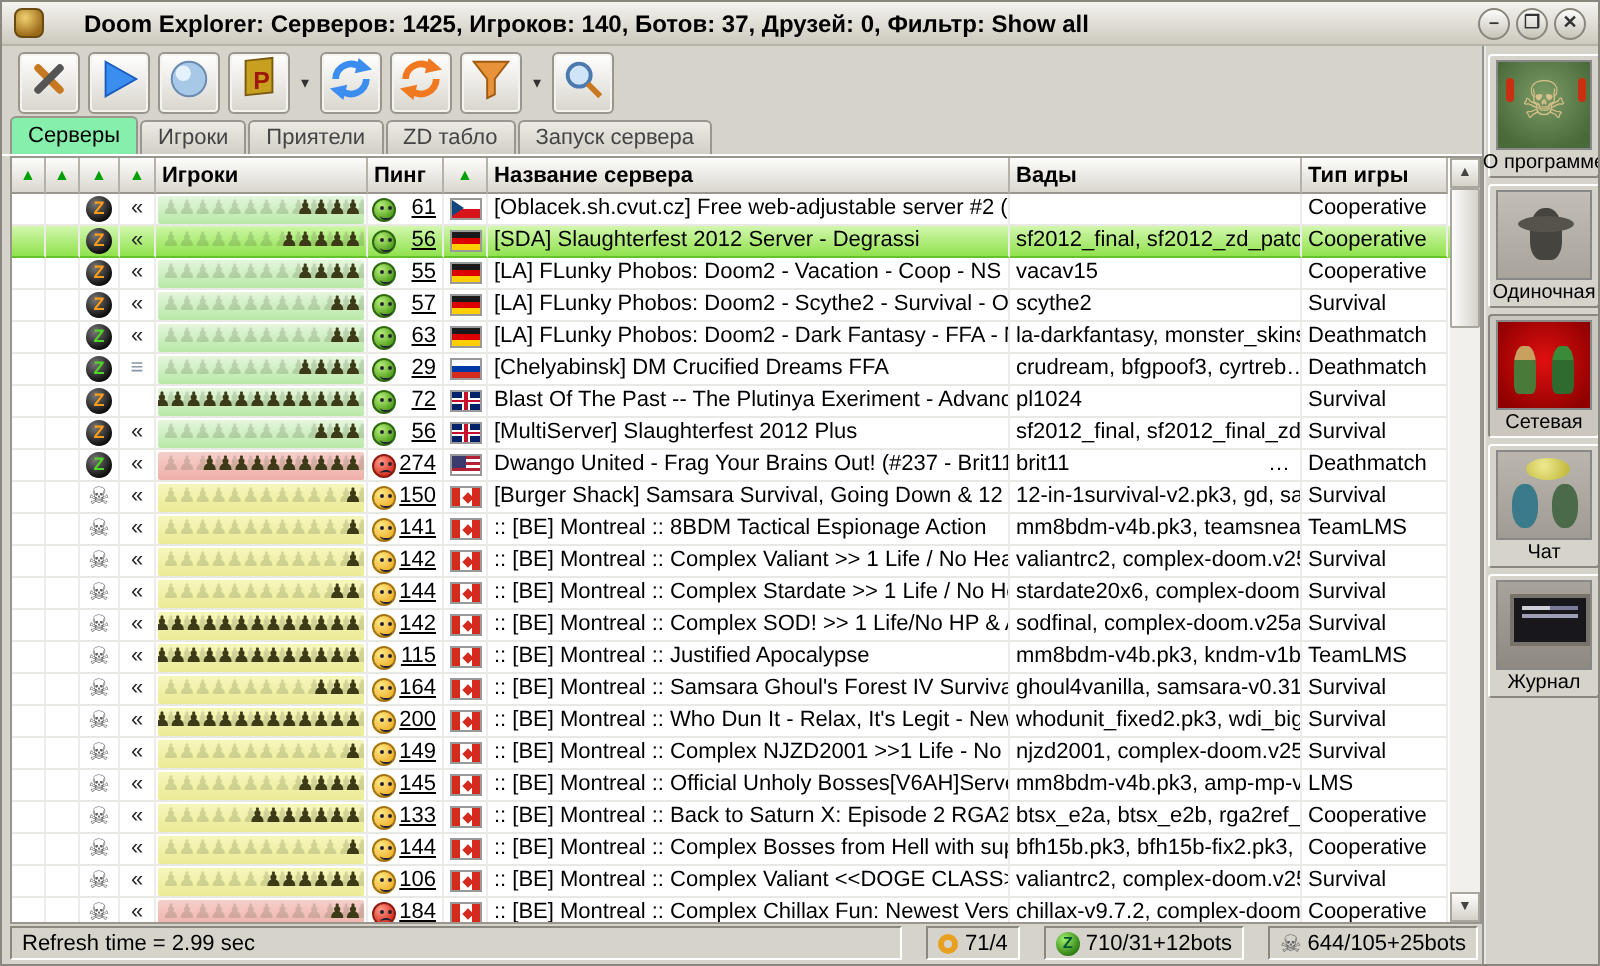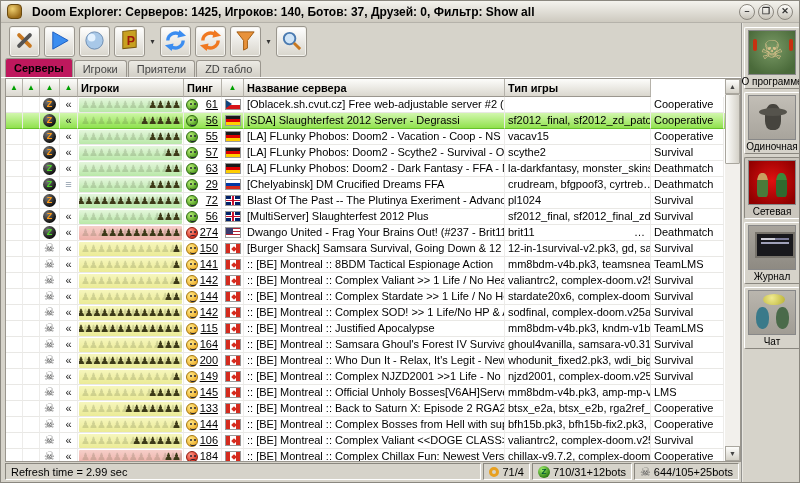--- a/index.html
+++ b/index.html
@@ -10,21 +10,21 @@
     font-size:11px;color:#000;
     background:#d6d3ca;
     border:1px solid #8a877f;
     display:flex;flex-direction:column;
     overflow:hidden;position:relative;
   }
   
   .titlebar{
     height:22px;flex:0 0 22px;display:flex;align-items:center;
     background:linear-gradient(#f4f3ee,#cdc9bf);
-    border-bottom:1px solid #b5b2aa;padding:0 6px;gap:10px;
+    border-bottom:1px solid #b5b2aa;padding:0 6px;gap:20px;
   }
   .appicon{width:15px;height:15px;border-radius:4px;
     background:radial-gradient(circle at 35% 30%,#f0d070,#9a6a18 75%);
     border:1px solid #6a4a10;flex:0 0 15px;}
   .title-text{font-weight:bold;font-size:12px;white-space:nowrap;overflow:hidden;flex:1;}
   .winbtns{display:flex;gap:3px;}
   .wbtn{width:16px;height:16px;border-radius:50%;
     background:linear-gradient(#fdfdfb,#c6c2b8);
     border:1px solid #8a867e;font-size:9px;line-height:13px;
     text-align:center;font-weight:bold;color:#333;}
@@ -39,21 +39,21 @@
     display:flex;align-items:center;justify-content:center;}
   .tbtn svg{width:23px;height:23px;}
   .ddown{font-size:8px;color:#333;width:7px;text-align:center;}
   
   .tabs{height:19px;flex:0 0 19px;display:flex;align-items:flex-end;padding-left:4px;gap:1px;
     border-bottom:1px solid #fff;}
   .tab{height:17px;padding:0 8px;line-height:17px;
     background:linear-gradient(#eceae4,#d2cfc6);
     border:1px solid #9a968e;border-bottom:none;
     border-radius:3px 3px 0 0;color:#444;white-space:nowrap;}
-  .tab.active{height:19px;line-height:19px;background:#be185d;font-weight:bold;color:#000;
+  .tab.active{height:19px;line-height:19px;background:#86efac;font-weight:normal;color:#000;
     position:relative;z-index:2;}
   
   .tablewrap{flex:1;display:flex;min-height:0;padding-left:4px;background:#d6d3ca;}
   .grid{width:720px;flex:0 0 720px;display:flex;flex-direction:column;background:#fff;
     border:1px solid #9a968e;border-right:none;}
   .hrow,.trow{display:grid;grid-template-columns:17px 17px 20px 18px 106px 38px 22px 261px 146px 73px;}
   .hrow{height:18px;flex:0 0 18px;}
   .hc{display:flex;align-items:center;padding:0 3px;font-weight:bold;
     background:linear-gradient(#fdfdfb,#dad7ce);
     border-right:1px solid #b5b2aa;border-bottom:1px solid #9a968e;
@@ -116,21 +116,21 @@
   .dots{margin-left:auto;padding-right:2px;}
   
   .vscroll{width:16px;flex:0 0 16px;background:#f2f0ec;border:1px solid #9a968e;border-left:none;
     display:flex;flex-direction:column;}
   .sbtn{height:15px;flex:0 0 15px;background:linear-gradient(#fdfdfb,#d4d1c8);
     border:1px solid #a9a69e;font-size:7px;color:#444;text-align:center;line-height:13px;}
   .strack{flex:1;position:relative;}
   .sthumb{position:absolute;top:0;left:0;right:0;height:70px;
     background:linear-gradient(90deg,#fdfdfb,#d4d1c8);border:1px solid #a9a69e;border-radius:1px;}
   
-  .statusbar{height:20px;flex:0 0 20px;display:flex;align-items:center;gap:2px;
+  .statusbar{height:20px;flex:0 0 20px;display:flex;align-items:center;gap:12px;
     padding:1px 2px 2px 4px;background:#d6d3ca;}
   .spanel{height:17px;display:flex;align-items:center;gap:3px;padding:0 5px;
     border:1px solid;border-color:#8a877f #fff #fff #8a877f;white-space:nowrap;}
   .spanel.grow{flex:1;}
   .sicon-ring{width:10px;height:10px;border-radius:50%;border:3px solid #e8a020;}
   .sicon-zan{width:12px;height:12px;border-radius:50%;
     background:radial-gradient(circle at 35% 30%,#9ff06a,#2a7a10 75%);
     color:#053;font-weight:bold;font-size:8px;line-height:12px;text-align:center;}
   .sicon-zd{font-size:12px;color:#5a5a5a;line-height:12px;}
   
@@ -238,20 +238,21 @@
                 <line x1="14.5" y1="14.5" x2="21" y2="21" stroke="#c87820" stroke-width="3"></line>
               </svg></span>
           </div>
         </div>
 
       <div class="tabs">
           <div class="tab active">Серверы</div>
           <div class="tab">Игроки</div>
           <div class="tab">Приятели</div>
           <div class="tab">ZD табло</div>
+          <div class="tab">Запуск сервера</div>
         </div>
 
       <div class="tablewrap">
         <div class="grid">
           <div class="hrow">
               <div class="hc h1">
                 <span class="arr">▲</span>
               </div>
               <div class="hc h2">
                 <span class="arr">▲</span>
@@ -261,20 +262,21 @@
               </div>
               <div class="hc h4">
                 <span class="arr">▲</span>
               </div>
               <div class="hc h5">Игроки</div>
               <div class="hc h6">Пинг</div>
               <div class="hc h7">
                 <span class="arr">▲</span>
               </div>
               <div class="hc h8">Название сервера</div>
+              <div class="hc h9">Вады</div>
               <div class="hc h10">Тип игры</div>
             </div>
           <div class="tbody">
               <div class="trow st-good">
                 <div class="c c1"></div>
                 <div class="c c2"></div>
                 <div class="c c3">
                   <span class="port-zan zan-orange">Z</span>
                 </div>
                 <div class="c c4">
@@ -907,23 +909,23 @@
         </div>
         <div class="sbItem">
           <div class="sbImg img-single"></div>
           <div class="sbLbl">Одиночная</div>
         </div>
         <div class="sbItem active">
           <div class="sbImg img-network"></div>
           <div class="sbLbl">Сетевая</div>
         </div>
         <div class="sbItem">
+          <div class="sbImg img-chat"></div>
+          <div class="sbLbl">Чат</div>
+        </div>
+        <div class="sbItem">
           <div class="sbImg img-log"></div>
           <div class="sbLbl">Журнал</div>
         </div>
-        <div class="sbItem">
-          <div class="sbImg img-chat"></div>
-          <div class="sbLbl">Чат</div>
-        </div>
       </div>
   </div>
 
 </div>
 
 </body></html>

